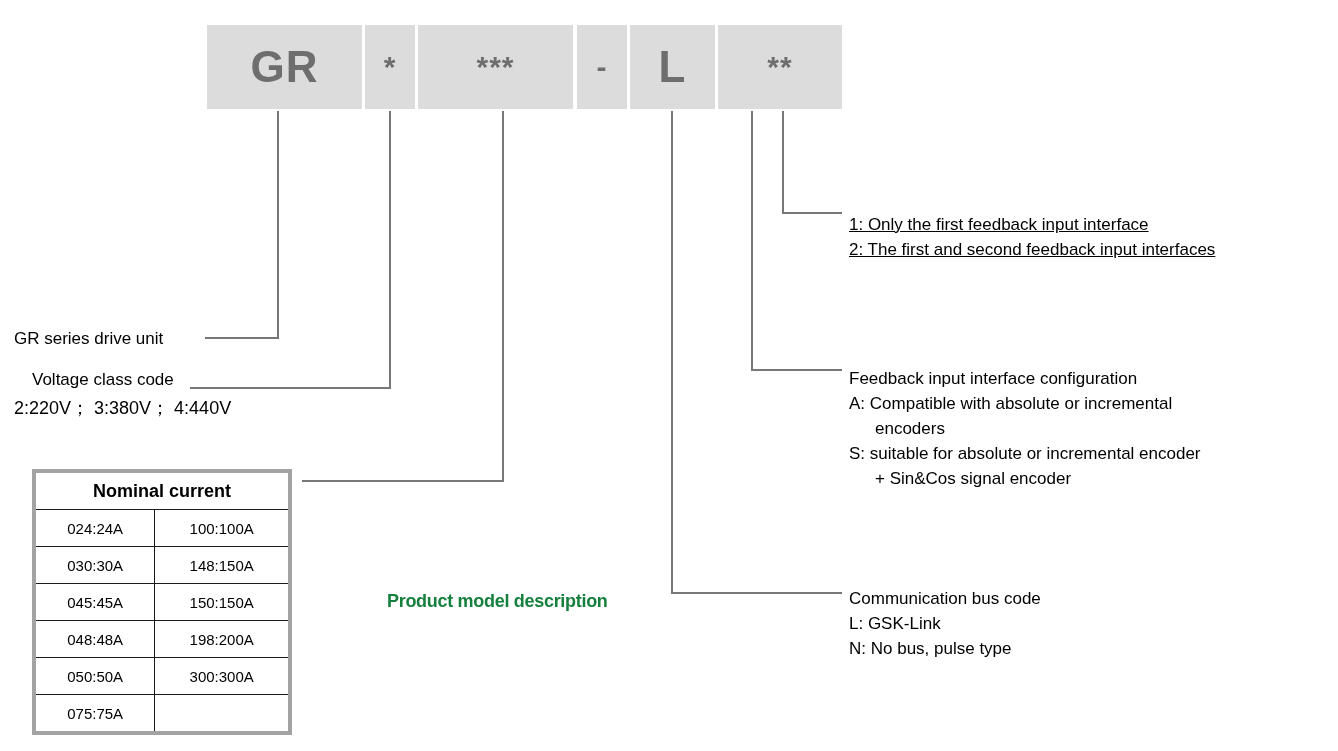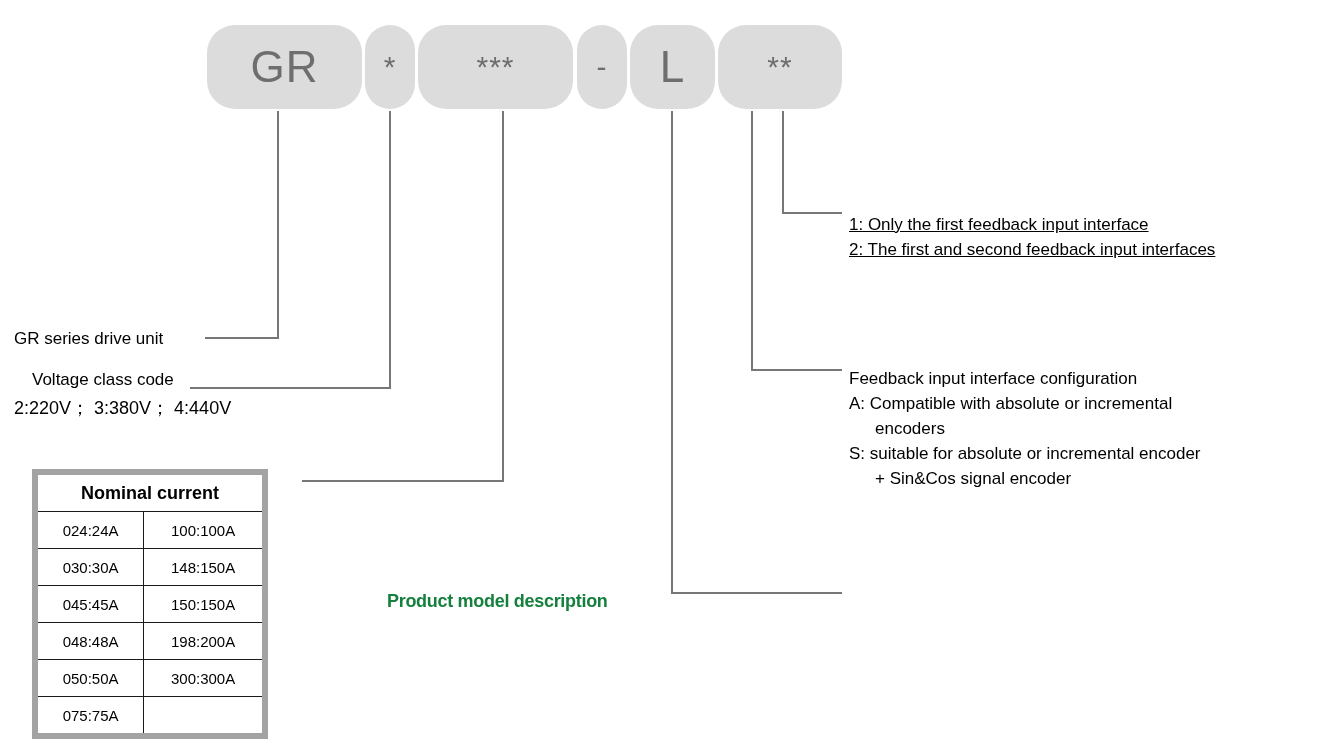--- a/index.html
+++ b/index.html
@@ -8,26 +8,25 @@
     font-family:"Liberation Sans","DejaVu Sans",sans-serif;
     color:#000000;
   }
   #stage{position:absolute;left:0;top:0;width:1338px;height:751px;}
 
   
   .code-box{
     position:absolute;
     background:#dcdcdc;
     color:#6e6e6e;
-    font-weight:normal;
+    font-weight:bold;
     display:flex;align-items:center;justify-content:center;
     letter-spacing:1px;
     line-height:1;
     user-select:none;
-    border-radius:28px;
   }
   .cb-gr   {left:207px; top:25px; width:155px; height:84px; font-size:44px;}
   .cb-star1{left:365px; top:25px; width:50px;  height:84px; font-size:30px;}
   .cb-star3{left:418px; top:25px; width:155px; height:84px; font-size:30px;}
   .cb-dash {left:577px; top:25px; width:50px;  height:84px; font-size:30px;}
   .cb-l    {left:630px; top:25px; width:85px;  height:84px; font-size:44px;}
   .cb-star2{left:718px; top:25px; width:124px; height:84px; font-size:30px;}
 
   
   #leaders{position:absolute;left:0;top:0;width:1338px;height:751px;}
@@ -45,23 +44,23 @@
 
   .caption{
     position:absolute;left:387px;top:591px;
     font-family:"Liberation Sans Narrow","Liberation Sans",sans-serif;
     font-weight:bold;font-size:18px;letter-spacing:-0.3px;color:#15803d;
     white-space:nowrap;
   }
 
   
   #nc-table{
-    position:absolute;left:32px;top:469px;width:236px;
+    position:absolute;left:32px;top:469px;width:260px;
     border-collapse:collapse;
-    border:6px solid #a3a3a3;
+    border:4px solid #a3a3a3;
     background:#fff;
   }
   #nc-table td,#nc-table th{
     border:1px solid #1a1a1a;
     height:36px;
     text-align:center;
     font-size:15px;
     font-weight:normal;
     padding:0 6px;
     color:#000;
@@ -110,20 +109,25 @@
   </div>
 
   <div class="lbl r-cfg">
     <div>Feedback input interface configuration</div>
     <div>A: Compatible with absolute or incremental</div>
     <div style="padding-left:26px;">encoders</div>
     <div>S: suitable for absolute or incremental encoder</div>
     <div style="padding-left:26px;">+ Sin&amp;Cos signal encoder</div>
   </div>
 
+  <div class="lbl r-bus">
+    <div>Communication bus code</div>
+    <div>L: GSK-Link</div>
+    <div>N: No bus, pulse type</div>
+  </div>
 
   <div class="caption">Product model description</div>
 
   <table id="nc-table">
     <thead>
       <tr>
         <th colspan="2">Nominal current</th>
       </tr>
     </thead>
     <tbody>

